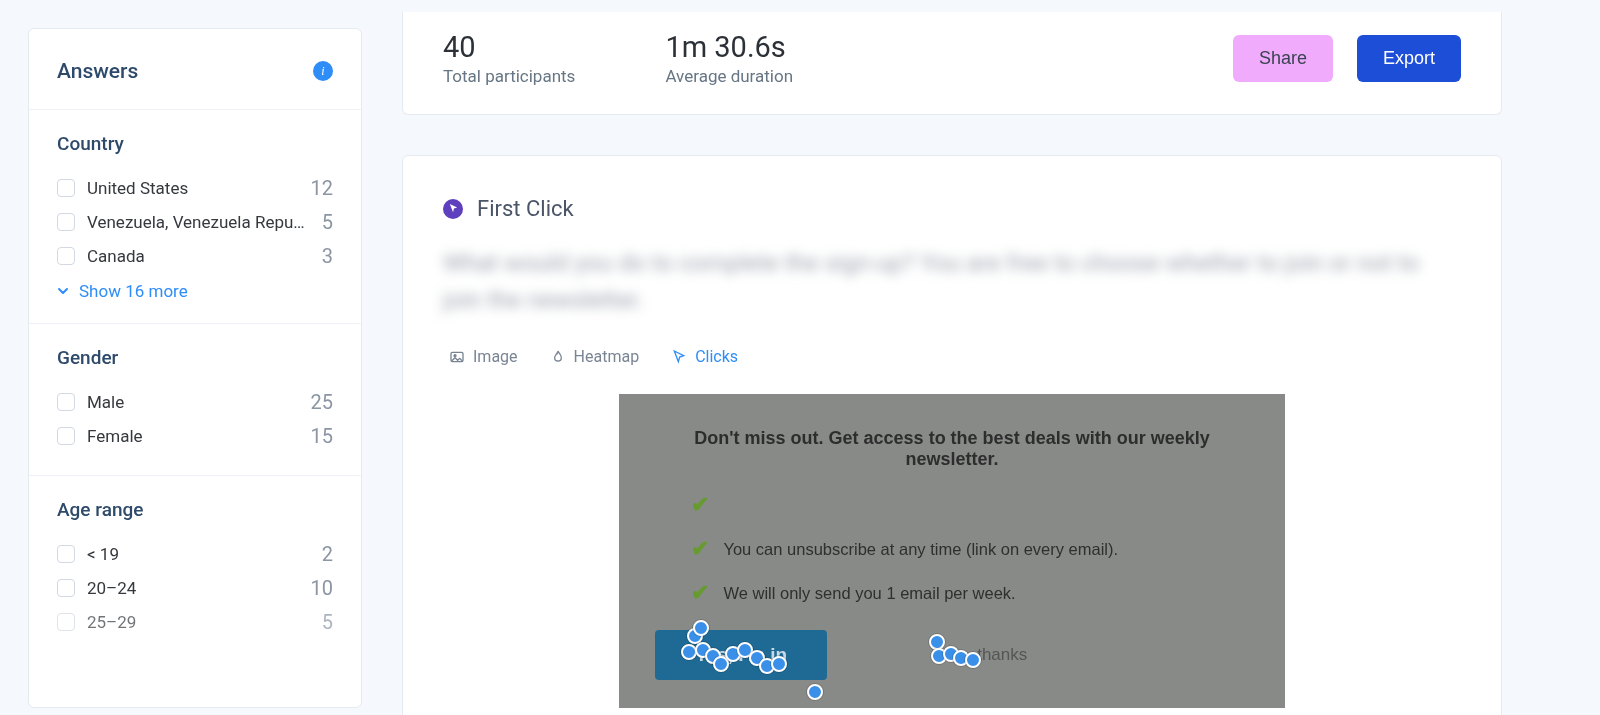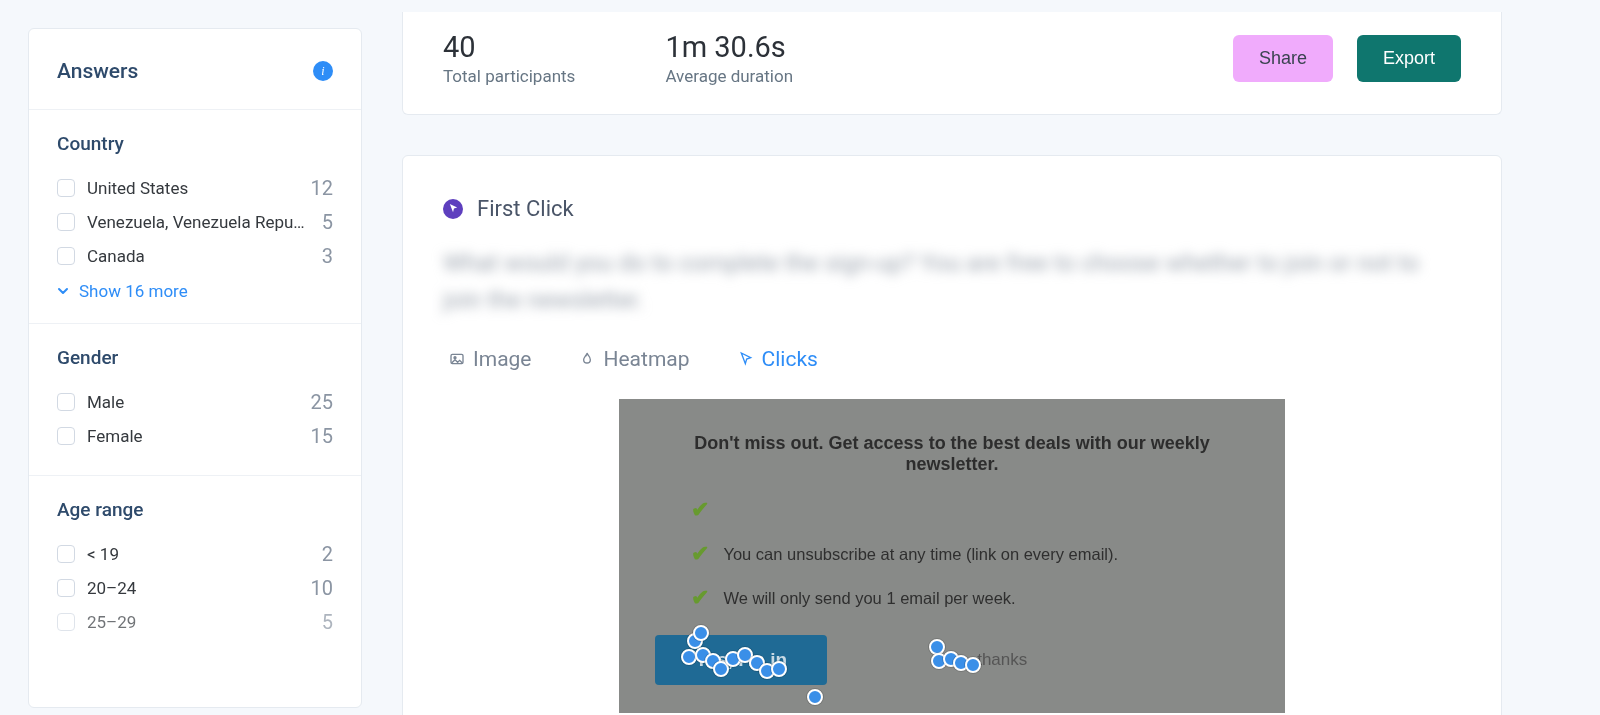--- a/index.html
+++ b/index.html
@@ -147,21 +147,21 @@
     padding: 13px 26px;
     border-radius: 6px;
     border: none;
     cursor: pointer;
   }
   .btn-secondary {
     background: #f0abfc;
     color: #3a4350;
   }
   .btn-primary {
-    background: #0f766e;
+    background: #1d4ed8;
     color: #fff;
   }
 
   .content-card {
     background: #fff;
     border: 1px solid #e5eaf0;
     border-radius: 6px;
     padding: 40px;
   }
   .fc-header {
@@ -186,22 +186,22 @@
   .fc-question {
     font-size: 24px;
     color: #9aa2ad;
     line-height: 1.55;
     filter: blur(6px);
     margin: 0 0 28px 0;
     user-select: none;
   }
   .view-tabs {
     display: flex;
-    gap: 48px;
-    font-size: 21px;
+    gap: 32px;
+    font-size: 16px;
     color: #7a8594;
     margin-bottom: 28px;
     padding-left: 6px;
   }
   .view-tab {
     display: flex;
     align-items: center;
     gap: 8px;
     cursor: pointer;
   }

